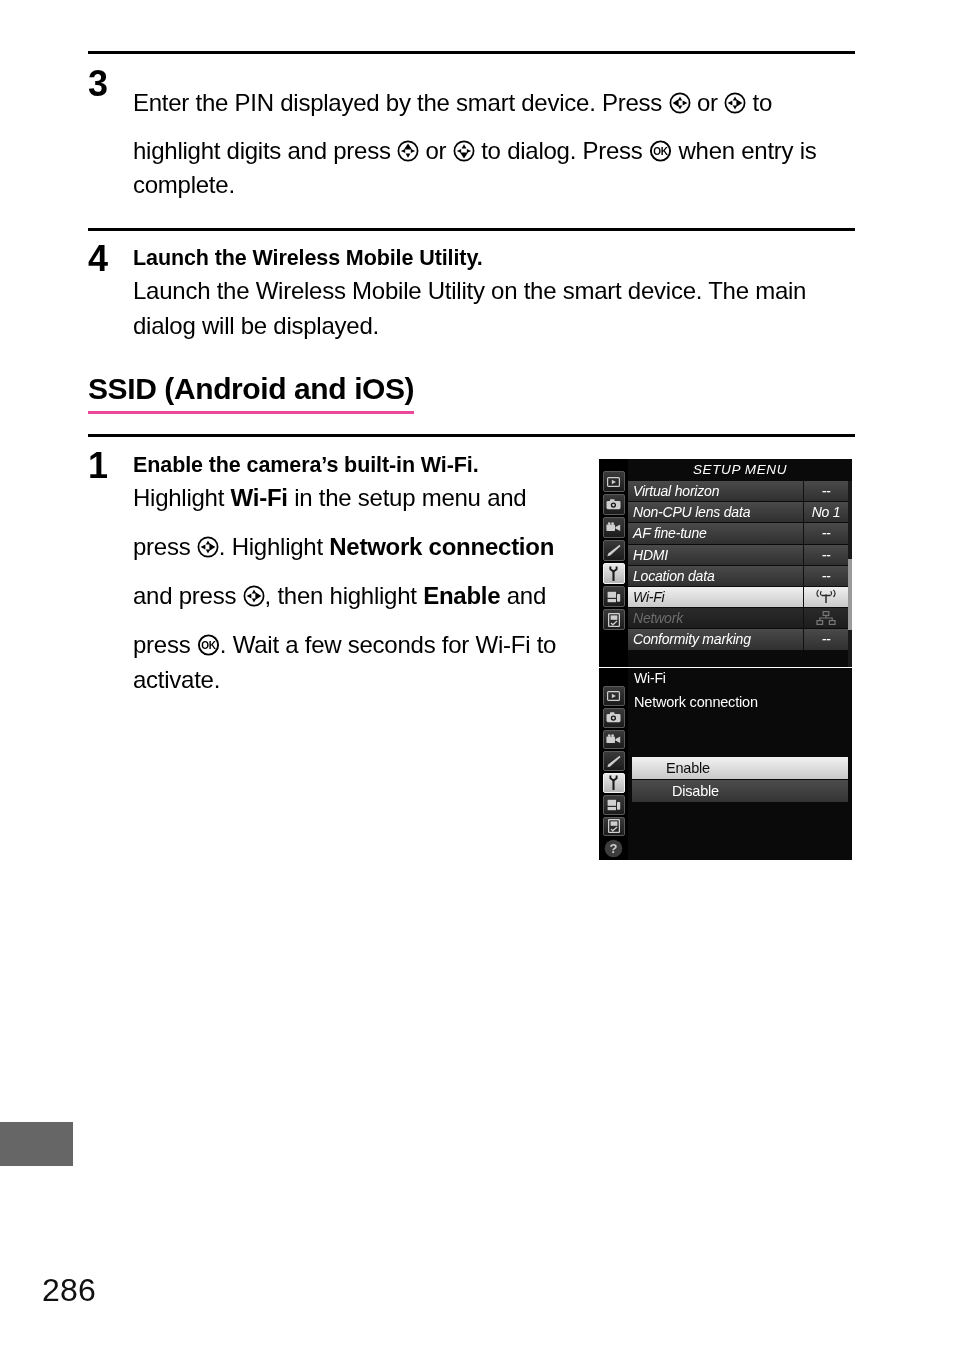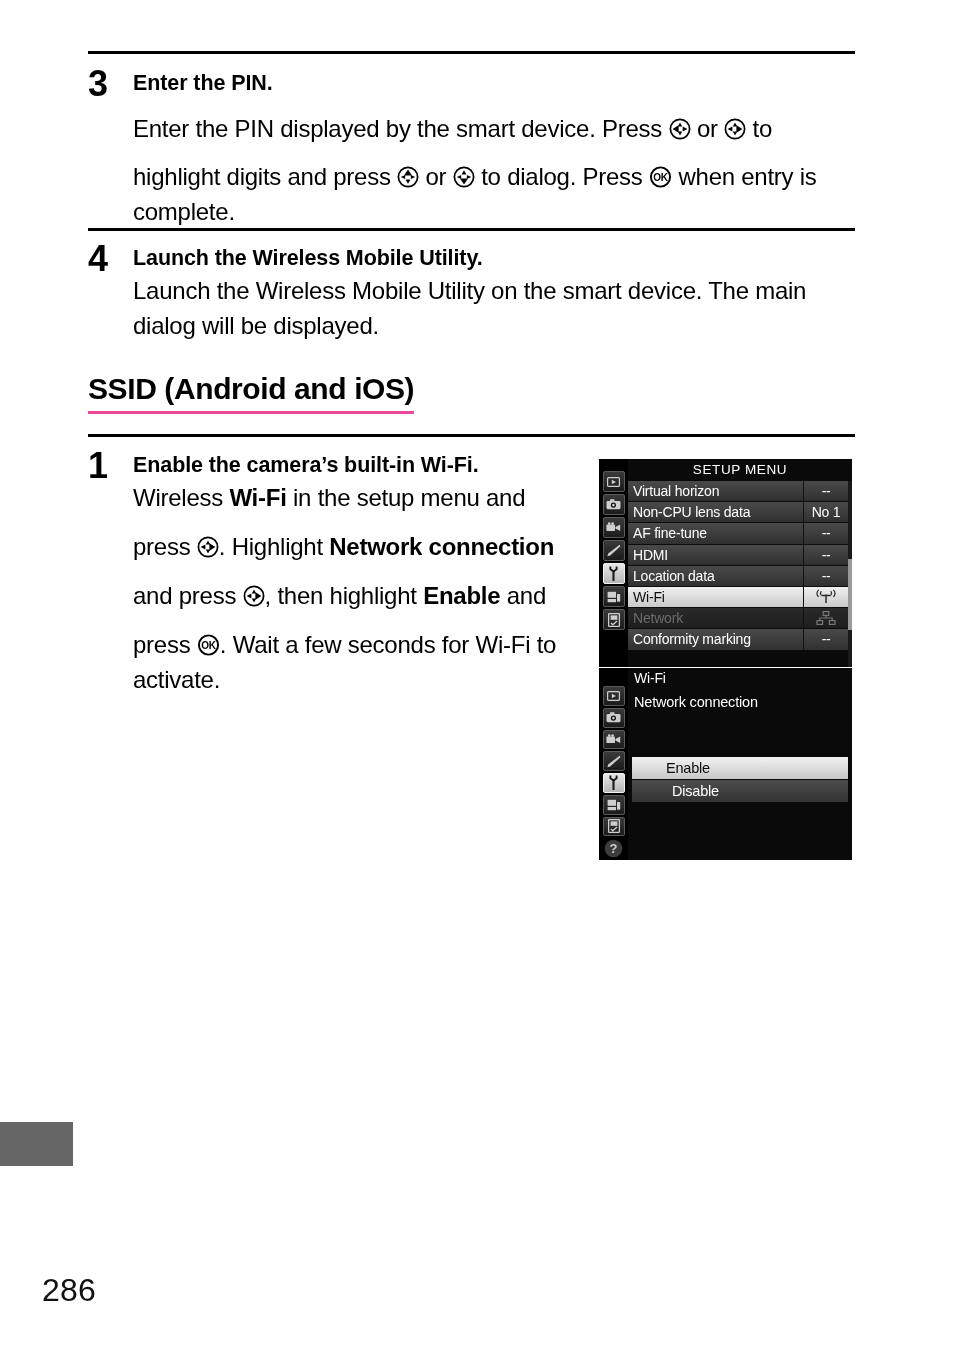--- a/index.html
+++ b/index.html
@@ -95,21 +95,21 @@
   .glyph svg { display: block; }
 
   
   .lcd {
     position: absolute;
     background: #0a0a0a;
     box-sizing: border-box;
     overflow: hidden;
     font-family: "Liberation Sans", sans-serif;
   }
-  #lcd-setup  { left: 599px; top: 459px; width: 253px; height: 208px; }
+  #lcd-setup  { left: 599px; top: 459px; width: 253px; height: 208px; font-style: italic; }
   #lcd-wifi   { left: 599px; top: 668px; width: 253px; height: 192px; }
 
   
   .rail {
     position: absolute;
     left: 0; top: 0; bottom: 0;
     width: 29px;
     background: #000000;
     display: flex;
     flex-direction: column;
@@ -280,21 +280,20 @@
 
 <div class="page">
 
   <div class="rule" id="rule-top"></div>
   <div class="rule" id="rule-mid"></div>
   <div class="rule" id="rule-ssid"></div>
 
   <div class="step" id="step-3">
     <div class="step-num">3</div>
     <div class="step-body">
-      <div class="step-title">Enter the PIN.</div>
       <div class="step-text"><span>Enter the PIN displayed by the smart device.  Press </span><span class="glyph"><svg width="22" height="22" viewBox="0 0 22 22">
               <circle cx="11" cy="11" r="9.6" fill="none" stroke="#000" stroke-width="1.7"></circle>
               <polygon points="3.6,11 9.6,7.2 9.6,14.8" fill="#000"></polygon>
               <polygon points="11,4.6 13.2,8.6 8.8,8.6" fill="#000"></polygon>
               <polygon points="11,17.4 13.2,13.4 8.8,13.4" fill="#000"></polygon>
               <polygon points="18.4,11 13.6,8.6 13.6,13.4" fill="#000"></polygon>
             </svg></span><span> or </span><span class="glyph"><svg width="22" height="22" viewBox="0 0 22 22">
               <circle cx="11" cy="11" r="9.6" fill="none" stroke="#000" stroke-width="1.7"></circle>
               <polygon points="18.4,11 12.4,7.2 12.4,14.8" fill="#000"></polygon>
               <polygon points="11,4.6 13.2,8.6 8.8,8.6" fill="#000"></polygon>
@@ -326,21 +325,21 @@
       <div class="step-text">Launch the Wireless Mobile Utility on the smart device.  The main dialog will be displayed.</div>
     </div>
   </div>
 
   <div id="ssid-heading">SSID (Android and iOS)</div>
 
   <div class="step" id="step-1">
     <div class="step-num">1</div>
     <div class="step-body">
       <div class="step-title">Enable the camera’s built-in Wi-Fi.</div>
-      <div class="step-text"><span>Wireless </span><b>Wi-Fi</b><span> in the setup menu and press </span><span class="glyph"><svg width="22" height="22" viewBox="0 0 22 22">
+      <div class="step-text"><span>Highlight </span><b>Wi-Fi</b><span> in the setup menu and press </span><span class="glyph"><svg width="22" height="22" viewBox="0 0 22 22">
               <circle cx="11" cy="11" r="9.6" fill="none" stroke="#000" stroke-width="1.7"></circle>
               <polygon points="18.4,11 12.4,7.2 12.4,14.8" fill="#000"></polygon>
               <polygon points="11,4.6 13.2,8.6 8.8,8.6" fill="#000"></polygon>
               <polygon points="11,17.4 13.2,13.4 8.8,13.4" fill="#000"></polygon>
               <polygon points="3.6,11 8.4,8.6 8.4,13.4" fill="#000"></polygon>
             </svg></span><span>.  Highlight </span><b>Network connection</b><span> and press </span><span class="glyph"><svg width="22" height="22" viewBox="0 0 22 22">
               <circle cx="11" cy="11" r="9.6" fill="none" stroke="#000" stroke-width="1.7"></circle>
               <polygon points="18.4,11 12.4,7.2 12.4,14.8" fill="#000"></polygon>
               <polygon points="11,4.6 13.2,8.6 8.8,8.6" fill="#000"></polygon>
               <polygon points="11,17.4 13.2,13.4 8.8,13.4" fill="#000"></polygon>

